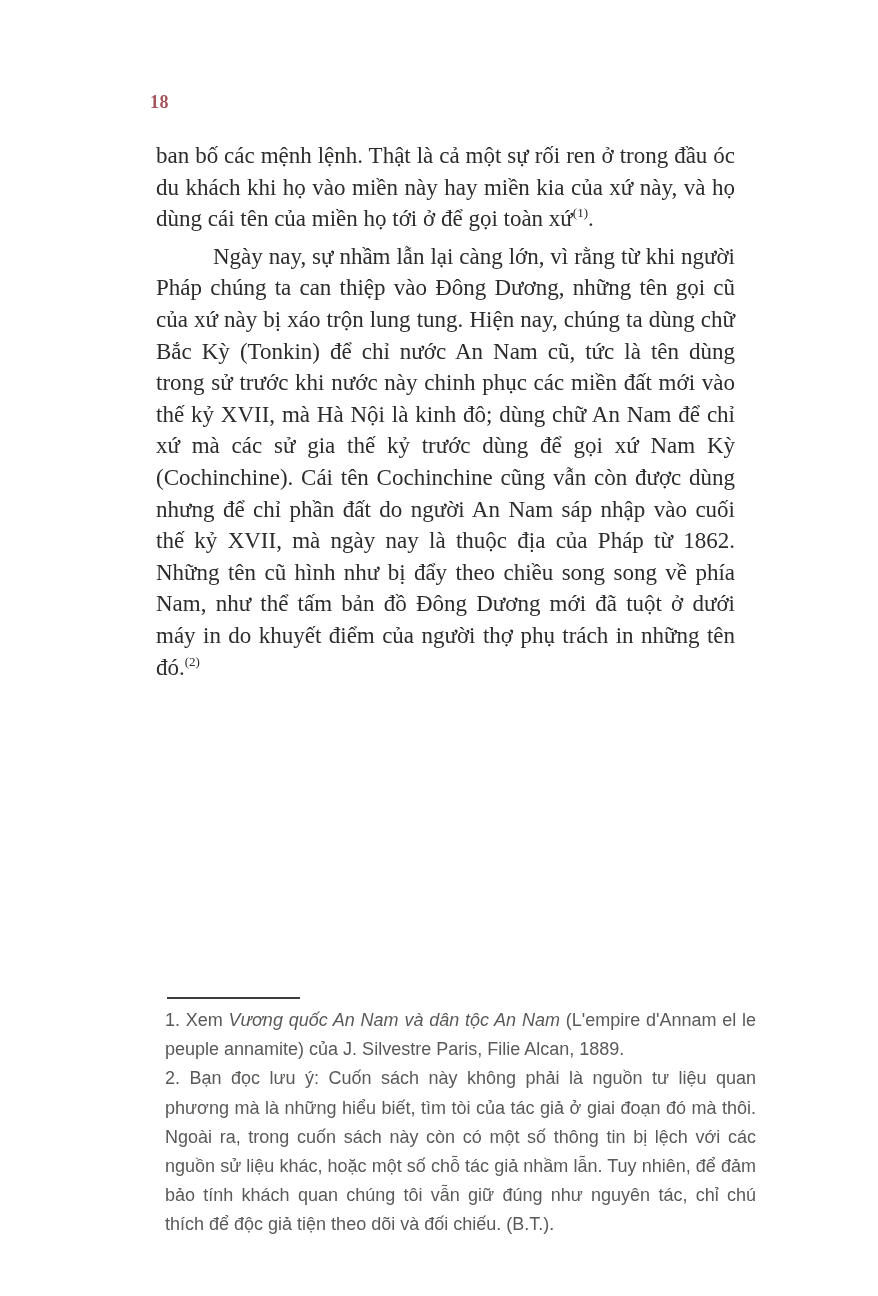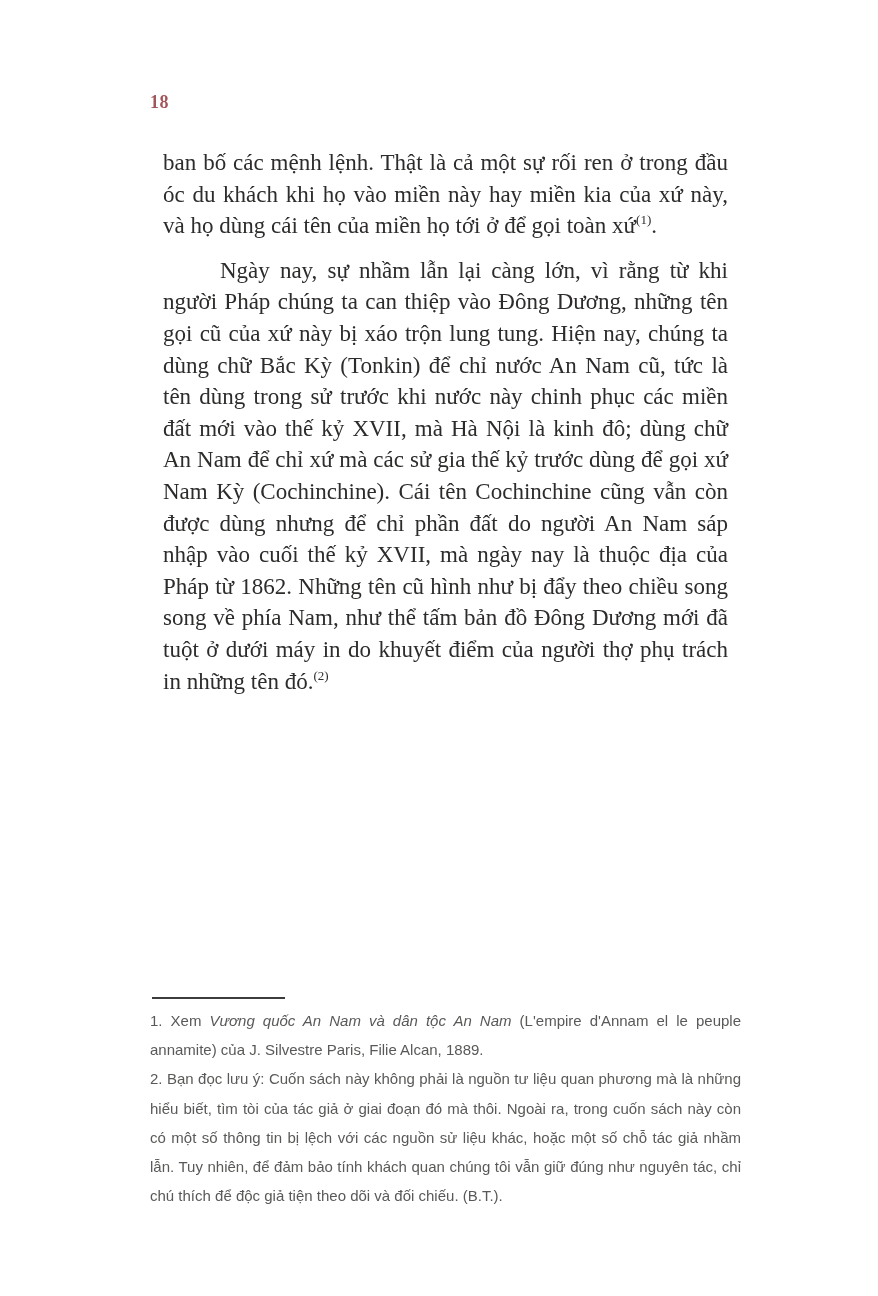--- a/index.html
+++ b/index.html
@@ -48,38 +48,38 @@
   .body-text {
     position: absolute;
     top: 134px;
     left: 150px;
     width: 591px;
     color: #2d2c2b;
     font-size: 23px;
     line-height: 31.6px;
     text-align: justify;
   }
-  .body-text p { margin: 13px; }
+  .body-text p { margin: 6px; }
   .para-indent { text-indent: 57px; }
   sup.fn-ref {
     font-size: 13px;
     line-height: 0;
     vertical-align: 9px;
     letter-spacing: 0;
   }
 
   
   .footnotes {
     position: absolute;
     top: 997px;
-    left: 150px;
+    left: 165px;
     width: 591px;
     font-family: "Liberation Sans", sans-serif;
     color: #595957;
-    font-size: 15px;
+    font-size: 18px;
     line-height: 29.2px;
     text-align: justify;
   }
   .fn-separator {
     width: 133px;
     height: 2px;
     background: #3c3c3c;
     margin: 0 0 7px 2px;
   }
   .footnotes p { margin: 0; }

